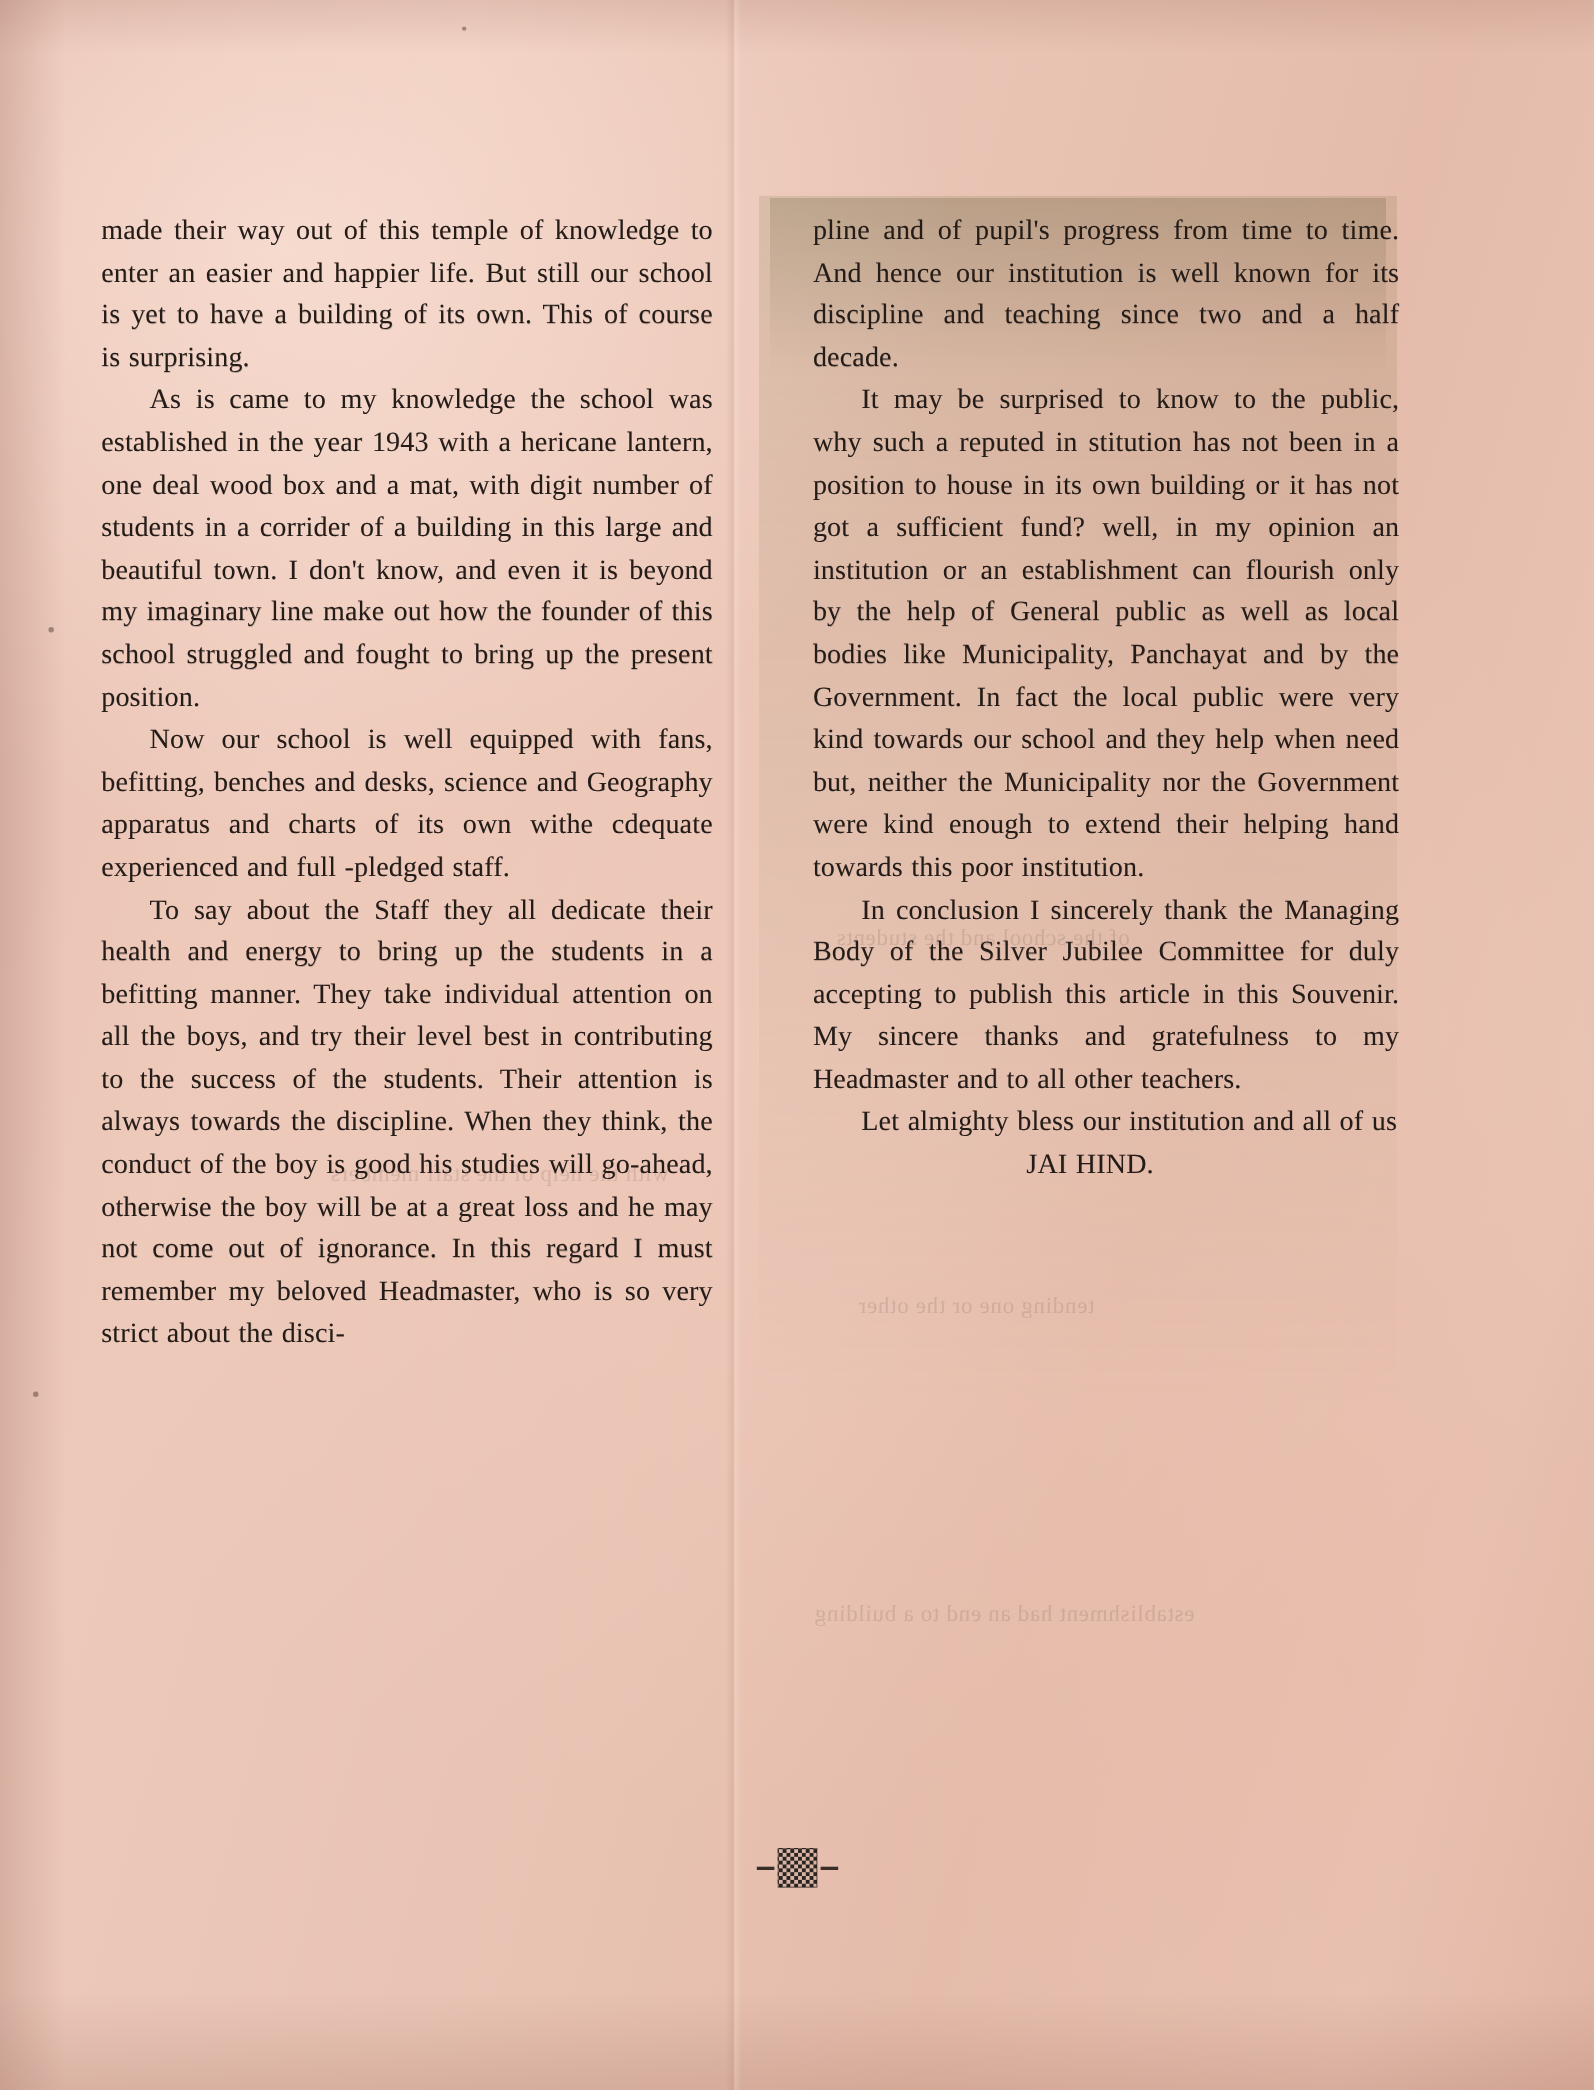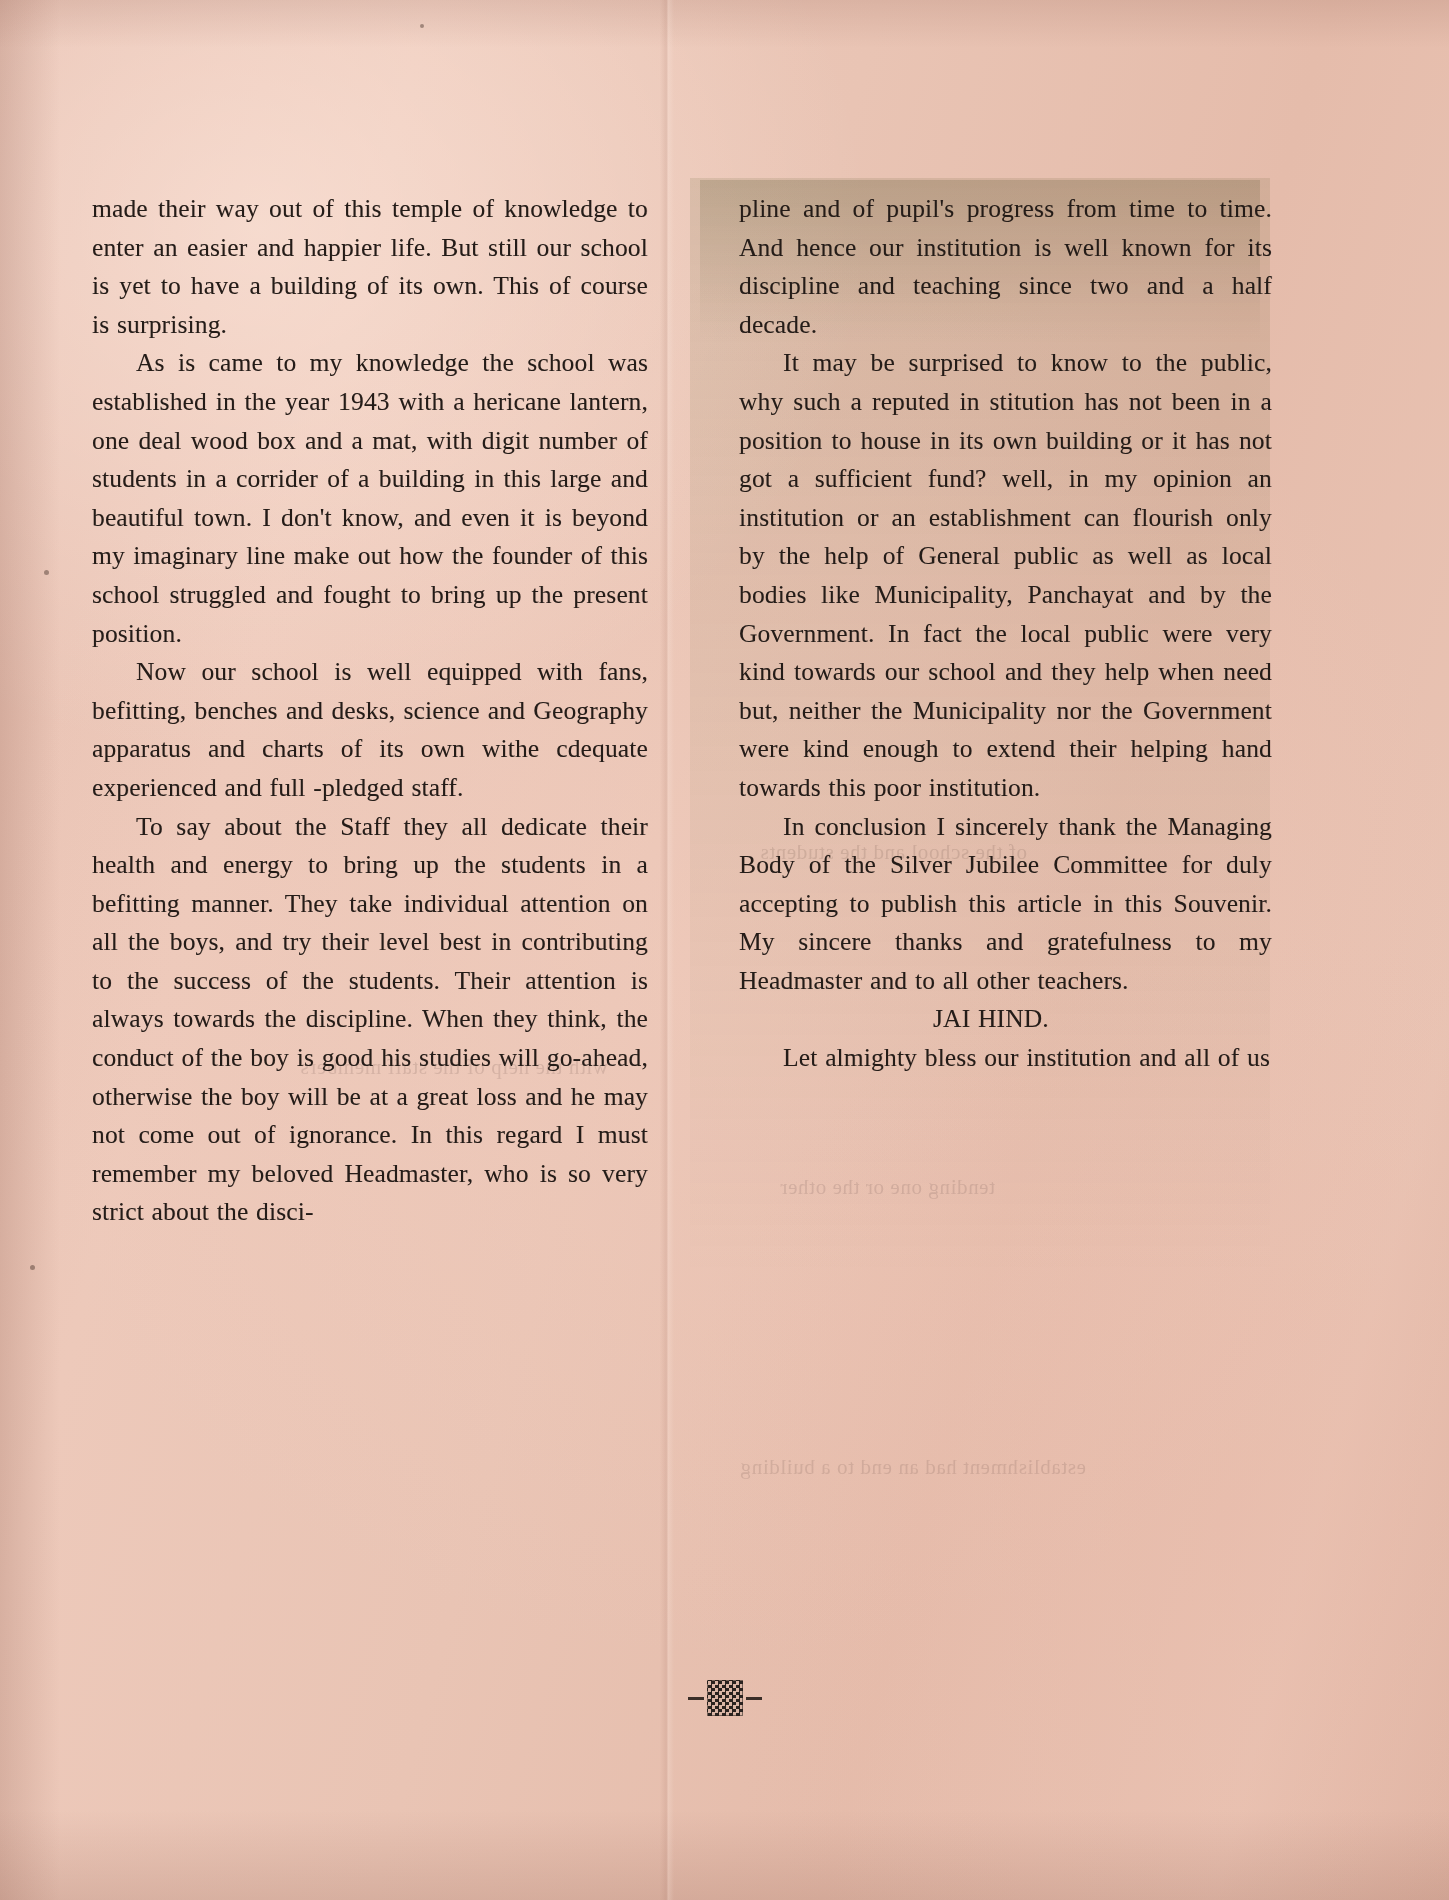--- a/index.html
+++ b/index.html
@@ -183,21 +183,21 @@
     <p class="para noindent">made their way out of this temple of knowledge to enter an easier and happier life. But still our school is yet to have a building of its own. This of course is surprising.</p>
     <p class="para">As is came to my knowledge the school was established in the year 1943 with a hericane lantern, one deal wood box and a mat, with digit number of students in a corrider of a building in this large and beautiful town. I don't know, and even it is beyond my imaginary line make out how the founder of this school struggled and fought to bring up the present position.</p>
     <p class="para">Now our school is well equipped with fans, befitting, benches and desks, science and Geography apparatus and charts of its own withe cdequate experienced and full -pledged staff.</p>
     <p class="para">To say about the Staff they all dedicate their health and energy to bring up the students in a befitting manner. They take individual attention on all the boys, and try their level best in contributing to the success of the students. Their attention is always towards the discipline. When they think, the conduct of the boy is good his studies will go-ahead, otherwise the boy will be at a great loss and he may not come out of ignorance. In this regard I must remember my beloved Headmaster, who is so very strict about the disci-</p>
   </div>
 
   <div class="column col-right">
     <p class="para noindent">pline and of pupil's progress from time to time. And hence our institution is well known for its discipline and teaching since two and a half decade.</p>
     <p class="para">It may be surprised to know to the public, why such a reputed in stitution has not been in a position to house in its own building or it has not got a sufficient fund? well, in my opinion an institution or an establishment can flourish only by the help of General public as well as local bodies like Municipality, Panchayat and by the Government. In fact the local public were very kind towards our school and they help when need but, neither the Municipality nor the Government were kind enough to extend their helping hand towards this poor institution.</p>
     <p class="para">In conclusion I sincerely thank the Managing Body of the Silver Jubilee Committee for duly accepting to publish this article in this Souvenir. My sincere thanks and gratefulness to my Headmaster and to all other teachers.</p>
+    <p class="para">Let almighty bless our institution and all of us</p>
     <p class="para signoff">JAI HIND.</p>
-    <p class="para">Let almighty bless our institution and all of us</p>
   </div>
 
 </div>
 
 <div class="footer-ornament">
   <span class="orn-dash"></span><span class="orn-box"></span><span class="orn-dash"></span>
 </div>
 
 </body></html>

